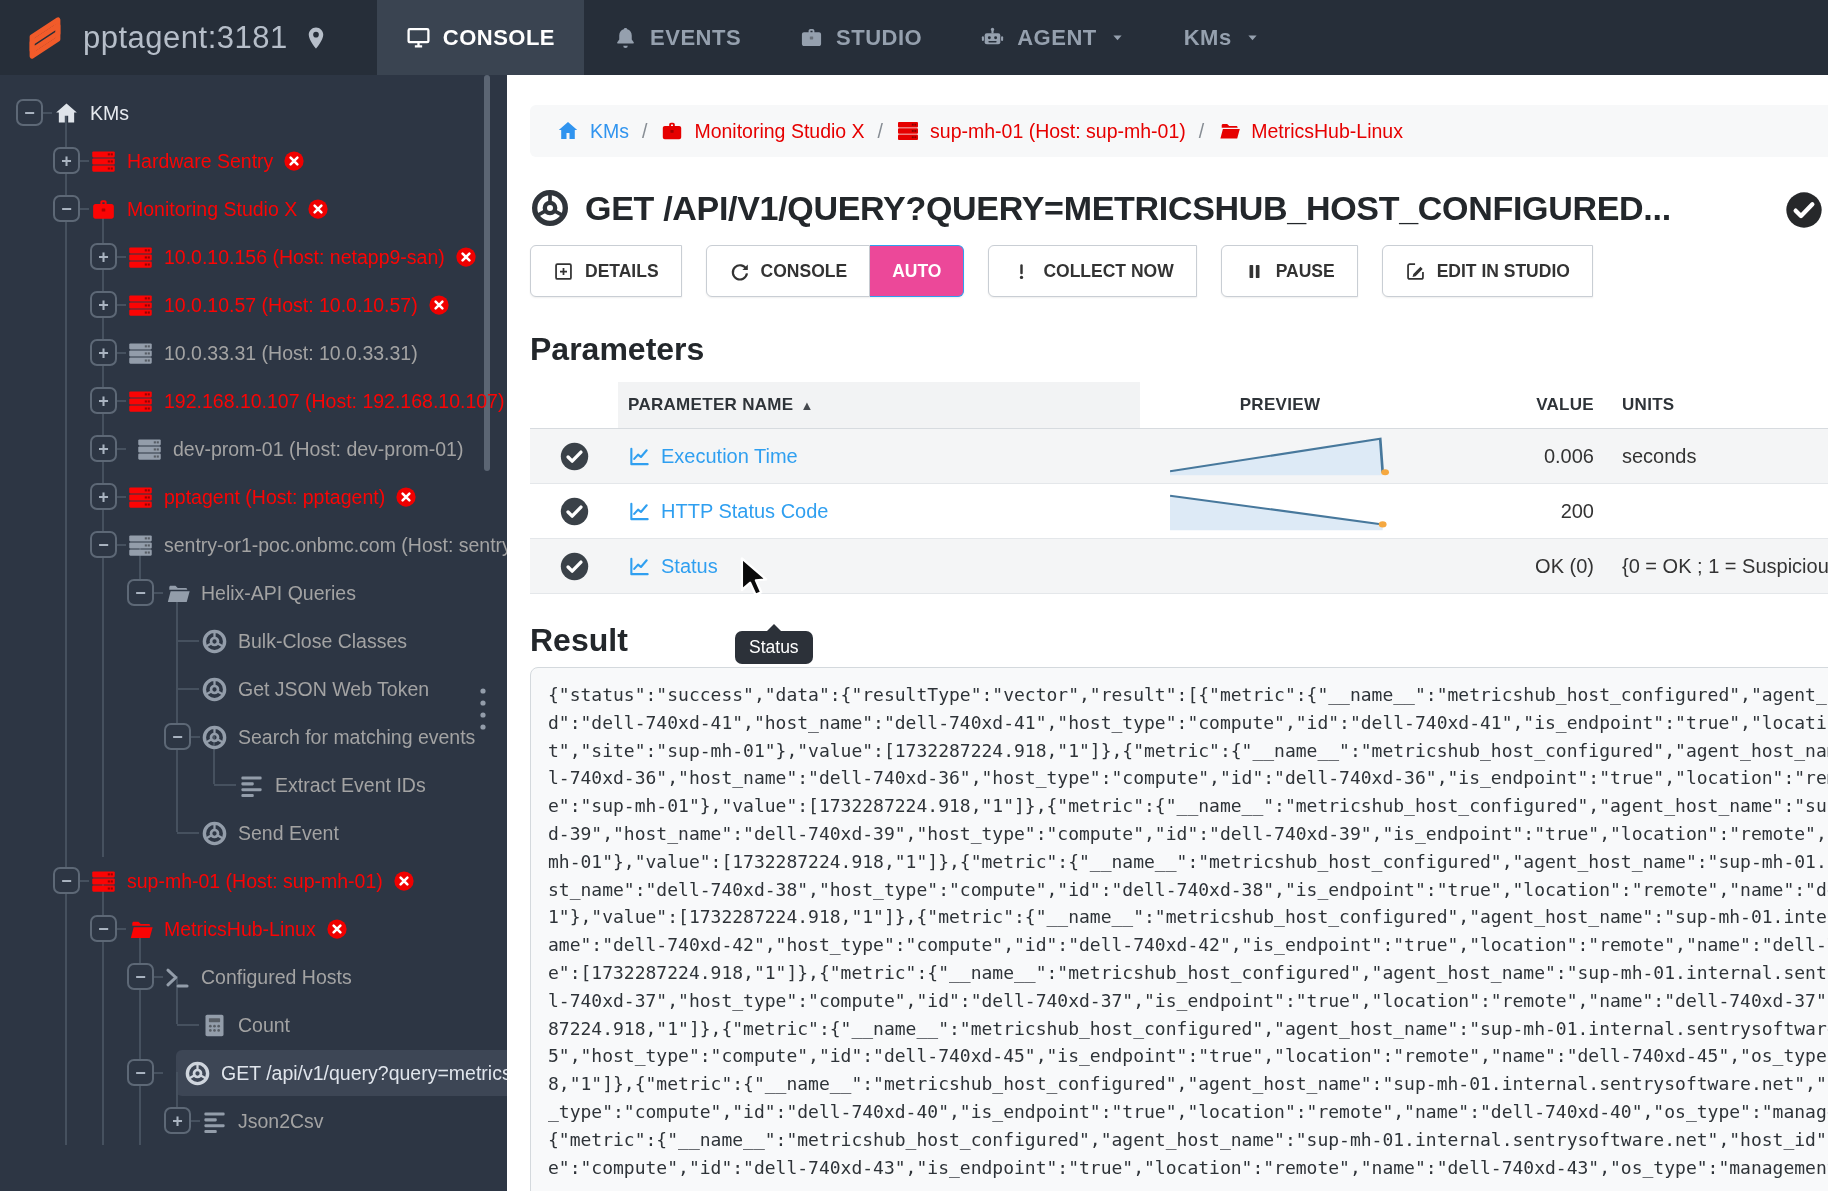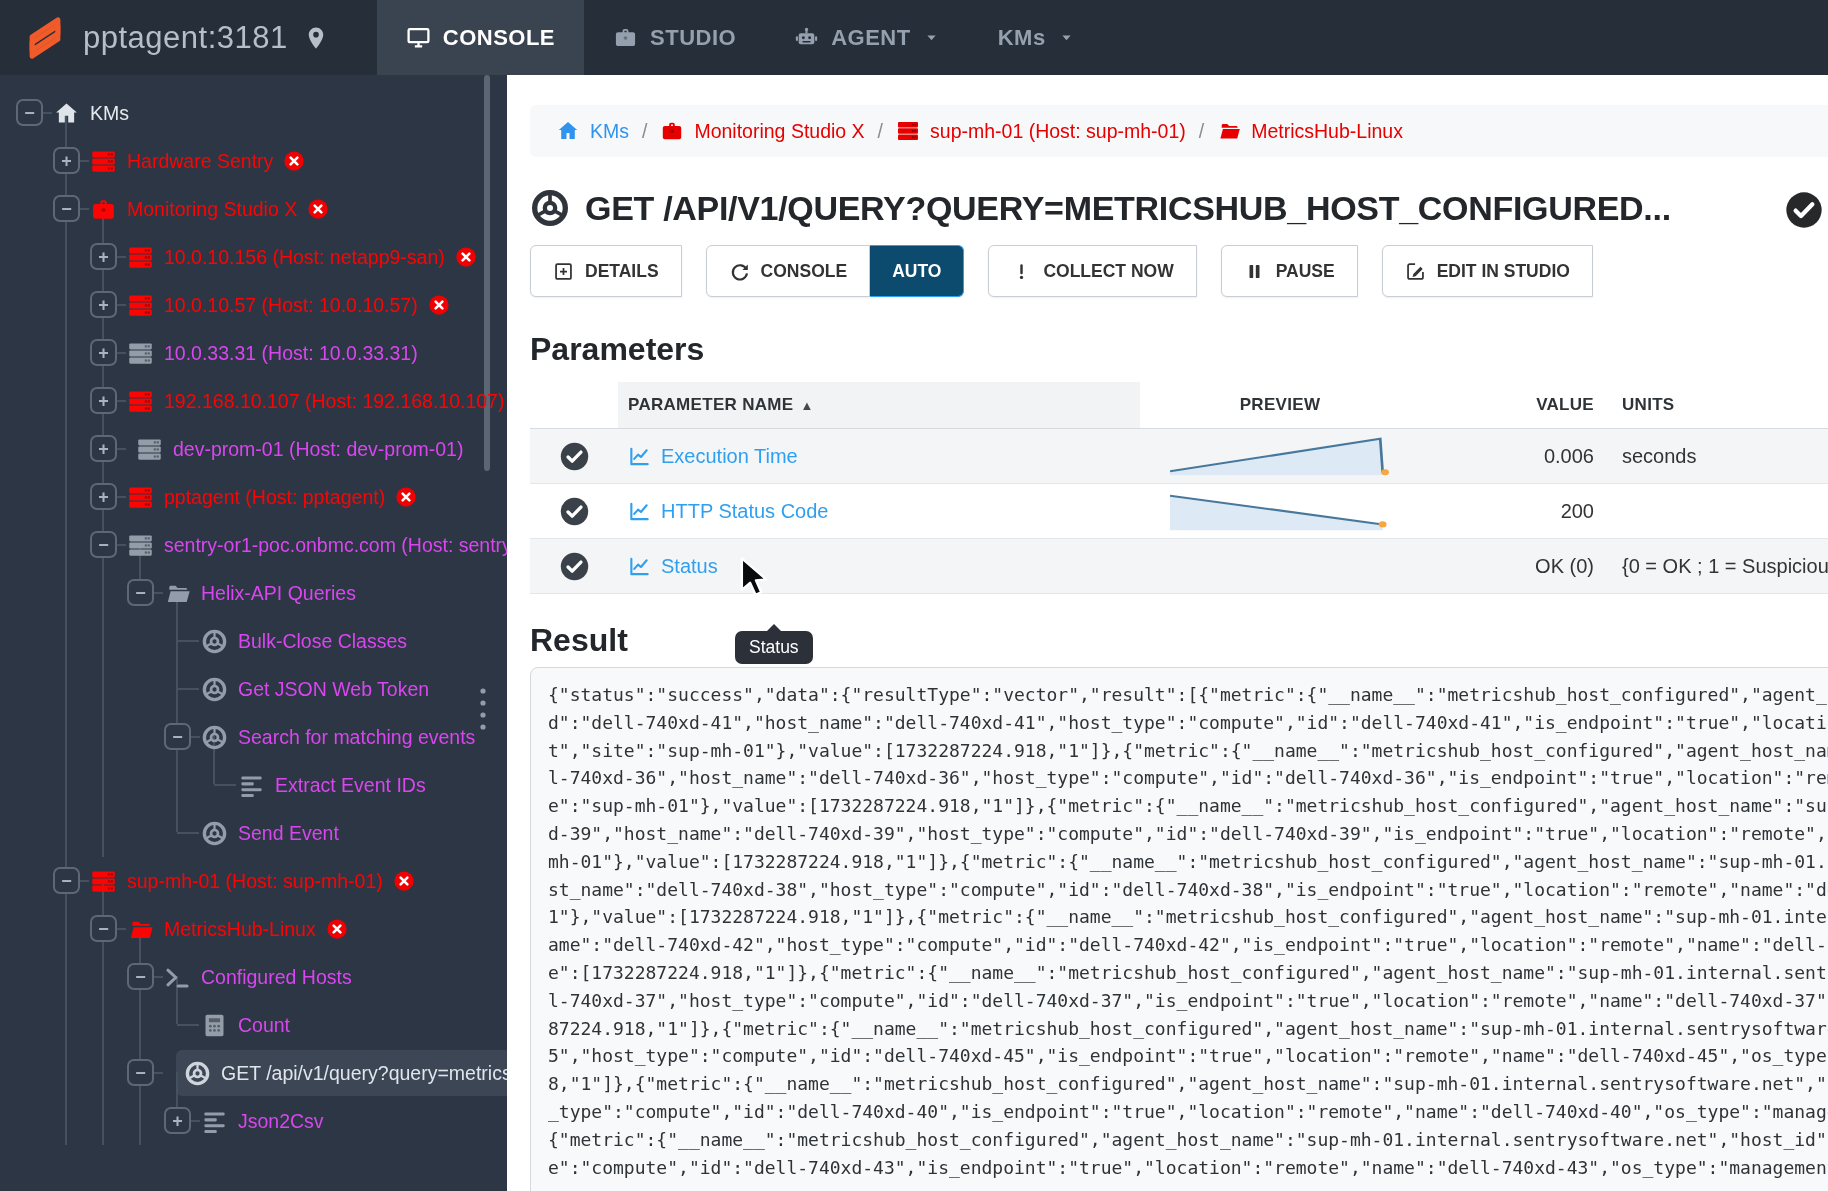--- a/index.html
+++ b/index.html
@@ -21,21 +21,21 @@
   
   .sidebar { position:absolute; top:75px; left:0; width:507px; bottom:0; background:#2d3644; overflow:hidden; }
   .tree { position:relative; padding-top:14px; }
   .tree-row { position:relative; height:48px; white-space:nowrap; cursor:pointer; }
   .gv { position:absolute; width:2px; background:#46515f; top:-25px; bottom:0; z-index:0; }
   .gv.half { bottom:auto; height:48px; }
   .gdash { position:absolute; height:2px; background:#46515f; top:23px; z-index:0; }
   .expander { position:absolute; top:10px; width:27px; height:27px; border:2px solid #5d6876; border-radius:7px; background:#2d3644; color:#aab4c1; display:flex; align-items:center; justify-content:center; font-size:18px; font-weight:bold; line-height:1; z-index:2; cursor:pointer; }
   .row-content { position:absolute; top:0; height:100%; display:flex; align-items:center; gap:10px; z-index:1; }
   .t-icon svg { width:27px; height:27px; }
-  .t-label { font-size:19.5px; color:#d946ef; }
+  .t-label { font-size:19.5px; color:#a3a3a3; }
   .c-red .t-label, .c-red .t-icon { color:#fb0404; }
   .c-white .t-label { color:#e6eaef; }
   .c-white .t-icon { color:#dfe4ea; }
   .c-normal .t-icon { color:#939daa; }
   .c-sel .t-label { color:#e0e5ec; }
   .c-sel .t-icon { color:#cfd5dd; }
   .t-badge svg { width:22px; height:22px; }
   .sel-bg { position:absolute; top:1px; bottom:1px; right:0; background:#3d4655; border-radius:6px 0 0 6px; z-index:0; }
   .scroll-thumb { position:absolute; left:484px; top:0; width:6px; height:396px; background:#5b6573; border-radius:3px; cursor:pointer; }
   .resize-dots { position:absolute; left:479px; top:612px; color:#939daa; cursor:col-resize; }
@@ -54,21 +54,21 @@
   h1 { font-size:34px; color:#23272b; letter-spacing:-.3px; white-space:nowrap; overflow:hidden; }
   .title-check { position:absolute; right:4px; top:2px; color:#26282a; }
   .title-check svg { width:40px; height:40px; }
 
   .toolbar { margin-top:17px; display:flex; gap:24px; }
   .btn-group { display:flex; }
   .btn { height:52px; display:flex; align-items:center; gap:11px; padding:0 22px; background:#fff; border:1px solid #c9ced4; border-radius:6px; font-weight:bold; font-size:17.5px; color:#333; box-shadow:0 1px 2px rgba(0,0,0,.07); cursor:pointer; white-space:nowrap; font-family:"Liberation Sans",sans-serif; }
   .btn svg { width:21px; height:21px; }
   .btn-group .btn:first-child { border-radius:6px 0 0 6px; }
   .btn-group .btn + .btn { border-radius:0 6px 6px 0; border-left:none; }
-  .btn.active { background:#0c4a6e; border-color:#2f9ff0; color:#fff;justify-content:flex-end; }
+  .btn.active { background:#ec4899; border-color:#2f9ff0; color:#fff;justify-content:flex-end; }
 
   h2 { font-size:32px; color:#23272b; }
   .h-params { margin-top:34px; }
   .ptable { margin-top:14px; width:1390px; }
   .hrow, .prow { display:grid; grid-template-columns:88px 522px 280px 180px 320px; align-items:center; }
   .hrow { height:47px; font-weight:bold; font-size:17px; color:#2e3338; border-bottom:1px solid #d7dbdf; letter-spacing:.3px; }
   .hcell-name { background:#f2f3f4; height:100%; display:flex; align-items:center; padding-left:10px; gap:7px; cursor:pointer; }
   .sort-arrow { font-size:13px; color:#45494e; }
   .hcell-preview { text-align:center; cursor:pointer; }
   .hcell-value { text-align:right; padding-right:6px; cursor:pointer; }
@@ -114,20 +114,29 @@
       <div class="nav-item active">
         <span>
           <svg viewBox="0 0 24 24">
             <g fill="none" stroke="currentColor" stroke-width="2.2">
               <rect x="2.5" y="4" width="19" height="12.5" rx="1.2"></rect>
               <path d="M8.5 20.5h7M12 16.8v3.7"></path>
             </g>
           </svg>
         </span>
         <span>CONSOLE</span>
+      </div>
+      <div class="nav-item">
+        <span>
+          <svg viewBox="0 0 24 24">
+            <path fill="currentColor" d="M12 2.8c.8 0 1.5.5 1.7 1.3 2.6.7 4.3 3 4.3 5.9v3.8l1.9 2.7c.3.5 0 1.2-.7 1.2H4.8c-.7 0-1-.7-.7-1.2L6 13.8V10c0-2.9 1.7-5.2 4.3-5.9.2-.8.9-1.3 1.7-1.3z"></path>
+            <path fill="currentColor" d="M9.8 19.8a2.2 2.2 0 0 0 4.4 0z"></path>
+          </svg>
+        </span>
+        <span>EVENTS</span>
       </div>
       <div class="nav-item">
         <span>
           <svg viewBox="0 0 24 24">
             <path fill="currentColor" d="M9.2 7V5.6c0-1 .8-1.8 1.8-1.8h2c1 0 1.8.8 1.8 1.8V7h4.4c1.1 0 2 .9 2 2v9.2c0 1.1-.9 2-2 2H4.8c-1.1 0-2-.9-2-2V9c0-1.1.9-2 2-2h4.4zm1.8-1.4V7h2V5.6h-2z"></path>
             <rect x="10.4" y="11" width="3.2" height="2.8" rx=".5" fill="#000" opacity=".3"></rect>
           </svg>
         </span>
         <span>STUDIO</span>
       </div>

